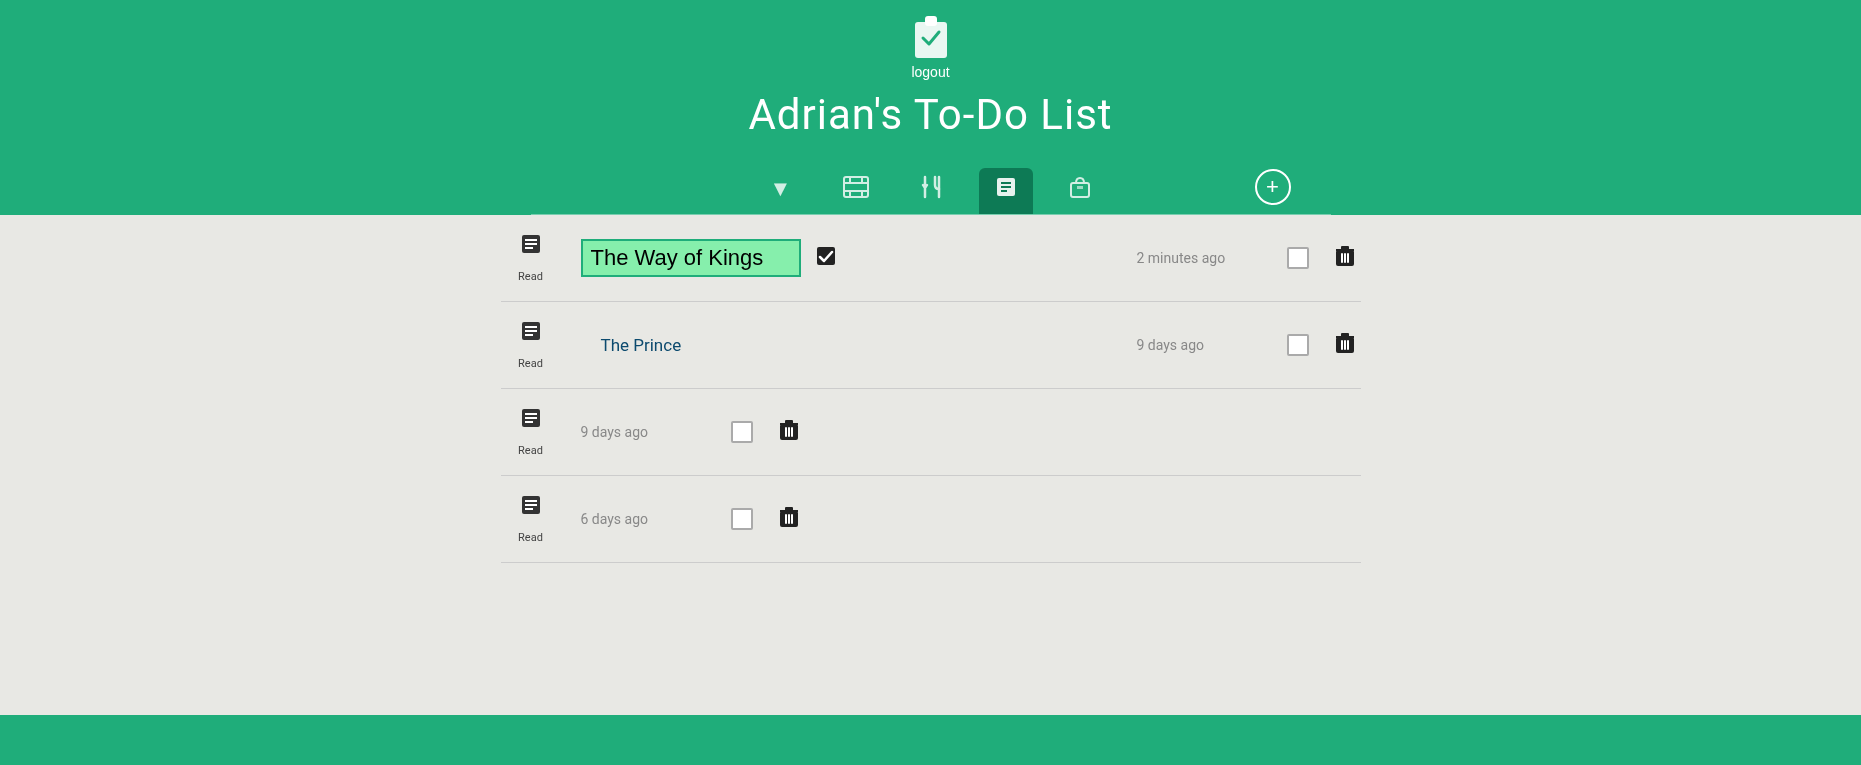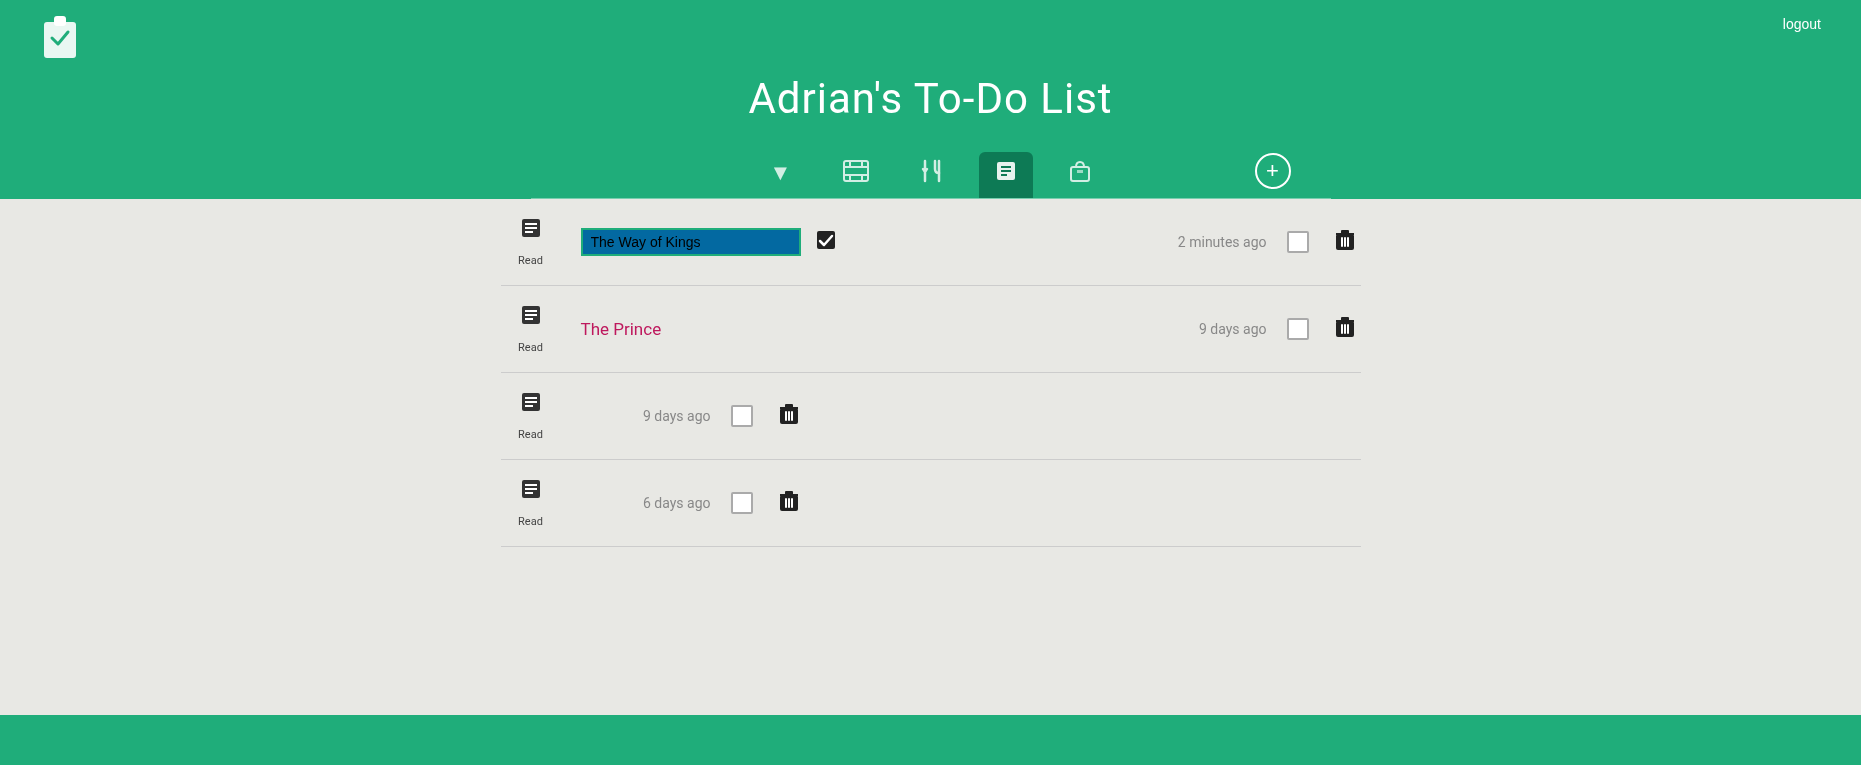--- a/index.html
+++ b/index.html
@@ -18,22 +18,23 @@
       display: flex;
       flex-direction: column;
       align-items: center;
       position: relative;
     }
 
     .header-top {
       width: 100%;
       display: flex;
       justify-content: space-between;
-      align-items: flex-start;
+      align-items: center;
       margin-bottom: 10px;
+      flex-direction: column;
     }
 
     .logo-icon {
       width: 40px;
       height: 44px;
       color: white;
     }
 
     .logout-btn {
       color: white;
@@ -149,44 +150,45 @@
 
     .task-category-label {
       font-size: 11px;
       color: #444;
       margin-top: 12px;
     }
 
     .task-name {
       flex: 1;
       font-size: 17px;
-      color: #be185d;
+      color: #0c4a6e;
+      margin-left: 20px;
     }
 
     .task-name-input {
-      font-size: 14px;
+      font-size: 22px;
       border: 2px solid #1fad7a;
       padding: 4px 8px;
       outline: none;
-      background: #0369a1;
+      background: #86efac;
       width: 220px;
     }
 
     .task-save-btn {
       background: none;
       border: none;
       cursor: pointer;
       font-size: 20px;
       color: #333;
       padding: 2px 6px;
     }
 
     .task-time {
       min-width: 130px;
-      text-align: right;
+      text-align: left;
       font-size: 14px;
       color: #888;
     }
 
     .task-checkbox {
       width: 22px;
       height: 22px;
       border: 2px solid #aaa;
       background: white;
       cursor: pointer;

